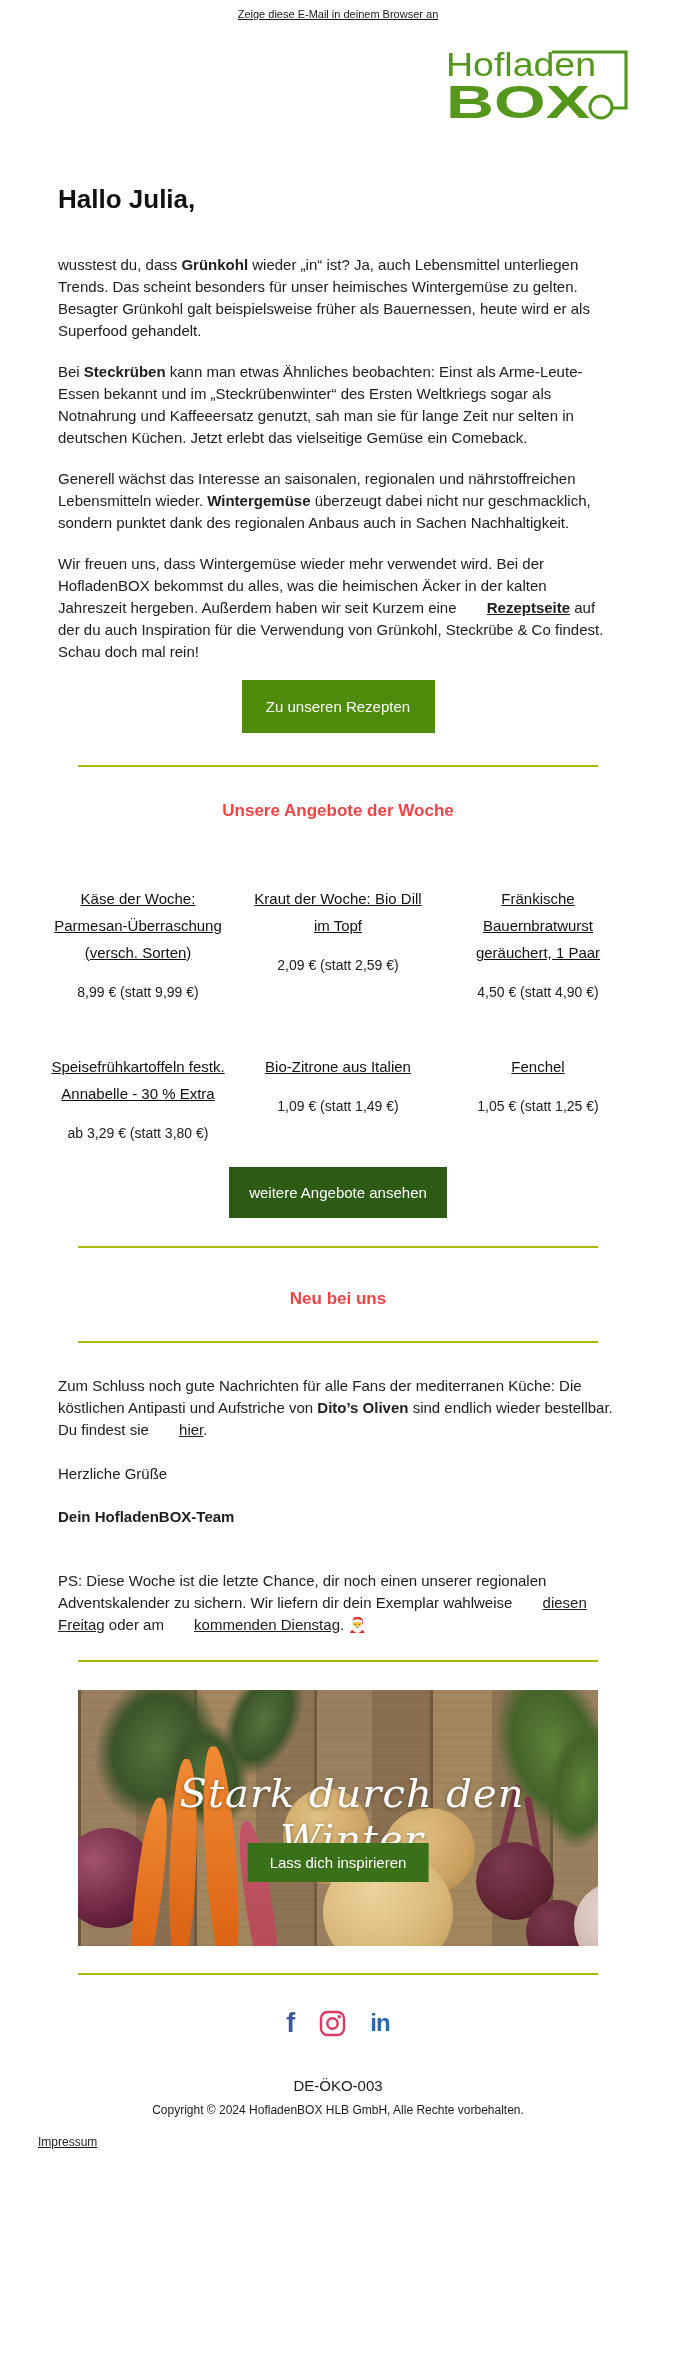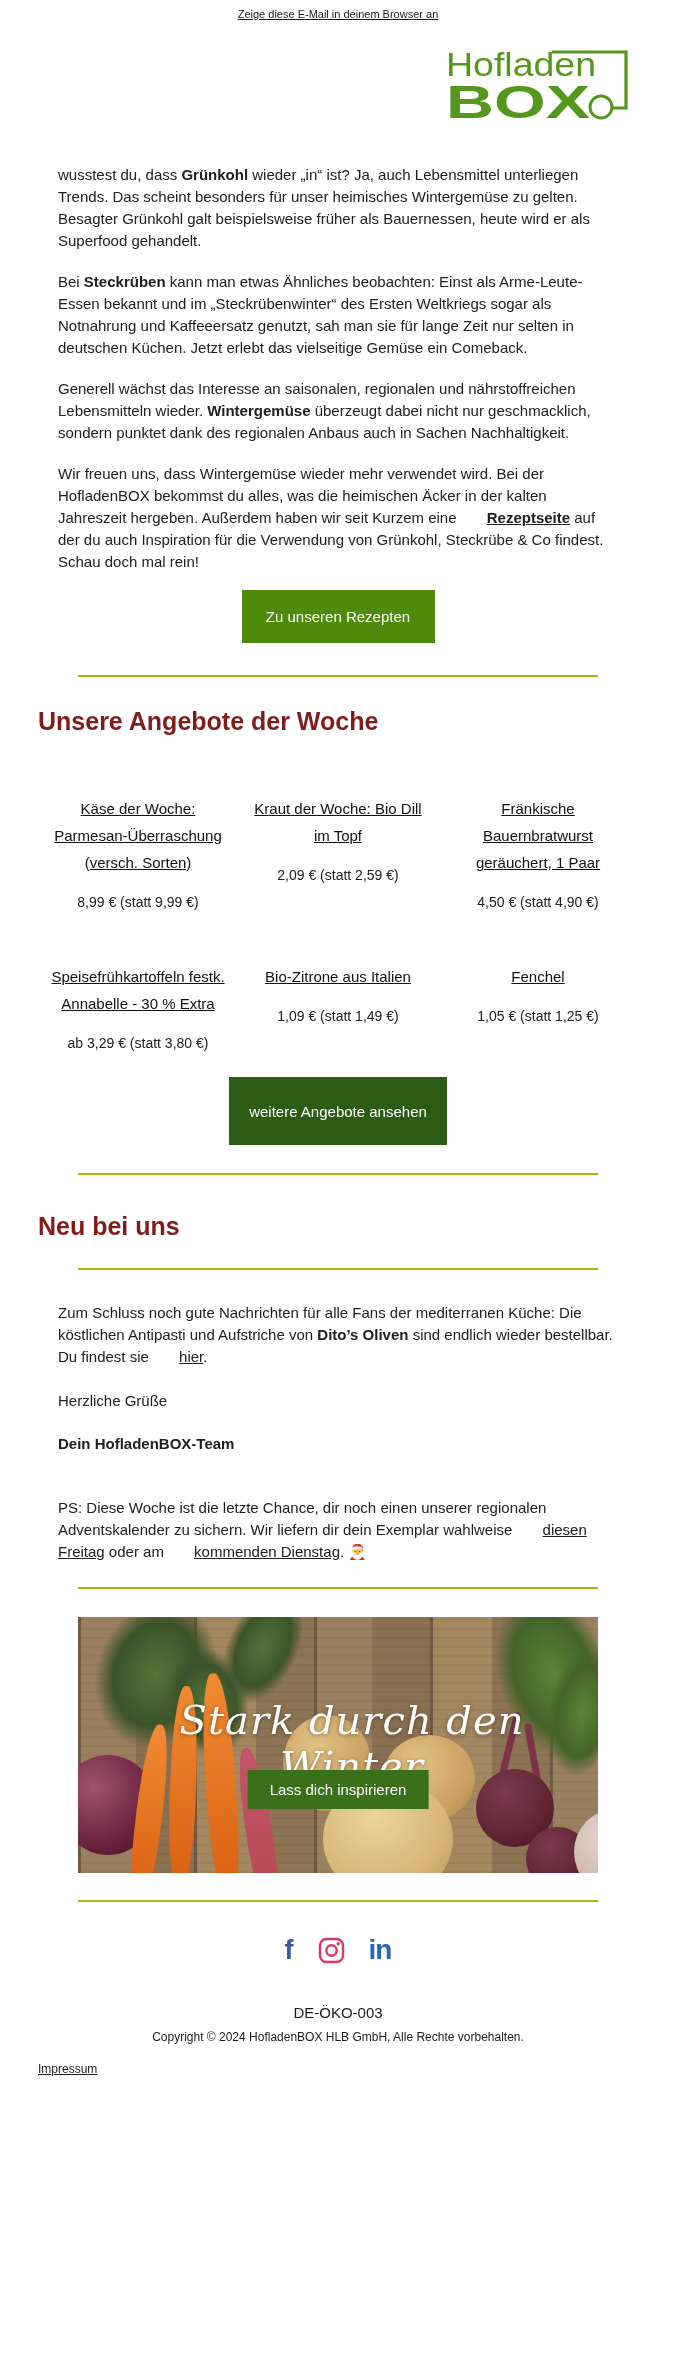--- a/index.html
+++ b/index.html
@@ -22,40 +22,40 @@
   
   .logo-wrap{margin-top:28px;text-align:right;}
   .logo-wrap svg{display:inline-block;}
 
   
   h1{
     font-size:26px;line-height:30px;font-weight:700;color:#111;
     margin:60px 0 0 0;padding:0 20px;
   }
   .section-title{
-    font-size:25px;line-height:28px;font-weight:700;color:#7f1d1d;
-    text-align:left;margin:30px 0 0 0;
+    font-size:17px;line-height:28px;font-weight:700;color:#ef4444;
+    text-align:center;margin:30px 0 0 0;
   }
 
   
   p.body-text{
     font-size:15px;line-height:22px;margin:19px 0 0 0;padding:0 20px;color:#202020;
   }
   p.first{margin-top:40px;}
   .b{font-weight:700;}
   .lnk{text-decoration:underline;cursor:pointer;margin-left:26px;}
 
   
   .btn-row{display:flex;justify-content:center;}
   .btn{
     color:#ffffff;font-size:15px;border:none;cursor:pointer;
     display:flex;align-items:center;justify-content:center;
   }
   .btn-primary{background:#4e8b0b;width:193px;height:53px;margin-top:17px;}
-  .btn-secondary{background:#2c5c14;width:218px;height:68px;margin-top:25px;}
+  .btn-secondary{background:#2c5c14;width:218px;height:51px;margin-top:25px;}
 
   
   .divider{
     width:520px;margin:0 auto;border:none;border-top:2px solid #a9b800;height:0;
   }
   .d1{margin-top:32px;}
   .d2{margin-top:28px;}
   .d3{margin-top:28px;}
   .d4{margin-top:24px;}
   .d5{margin-top:27px;}
@@ -133,21 +133,21 @@
     background:#3a7019;color:#fff;font-size:15px;line-height:15px;
     padding:12px 22px;z-index:3;white-space:nowrap;cursor:pointer;
   }
 
   
   .social-row{
     display:flex;justify-content:center;align-items:center;gap:24px;margin-top:34px;height:28px;
   }
   .social{cursor:pointer;display:flex;align-items:center;justify-content:center;}
   .fb-glyph{font-size:27px;font-weight:700;color:#3b5998;line-height:26px;}
-  .li-glyph{font-size:28px;font-weight:700;color:#2867b2;line-height:26px;letter-spacing:-1px;}
+  .li-glyph{font-size:24px;font-weight:700;color:#2867b2;line-height:26px;letter-spacing:-1px;}
   .eco{font-size:15px;text-align:center;margin-top:40px;color:#1c1c1c;}
   .copyright{font-size:12px;text-align:center;margin-top:9px;color:#1c1c1c;}
   .impressum{
     font-size:12px;text-align:left;margin-top:18px;color:#1c1c1c;
     text-decoration:underline;cursor:pointer;display:block;
   }
 </style>
 </head>
 <body>
 
@@ -158,20 +158,21 @@
 
     <div class="logo-wrap">
       <svg width="192" height="72" viewBox="0 0 192 72">
         <polyline points="106,4 180,4 180,60 167,60" fill="none" stroke="#55971c" stroke-width="3.2"></polyline>
         <text x="0" y="28" font-size="33" fill="#55971c" textLength="150" lengthAdjust="spacingAndGlyphs">Hofladen</text>
         <text x="0" y="70" font-size="47" font-weight="bold" fill="#55971c" textLength="144" lengthAdjust="spacingAndGlyphs">BOX</text>
         <circle cx="155" cy="59" r="11" fill="#ffffff" stroke="#55971c" stroke-width="3"></circle>
       </svg>
     </div>
 
+    <h1>Hallo Julia,</h1>
 
     <p class="body-text first"><span>wusstest du, dass </span><span class="b">Grünkohl</span><span> wieder „in“ ist? Ja, auch Lebensmittel unterliegen Trends. Das scheint besonders für unser heimisches Wintergemüse zu gelten. Besagter Grünkohl galt beispielsweise früher als Bauernessen, heute wird er als Superfood gehandelt.</span></p>
     <p class="body-text"><span>Bei </span><span class="b">Steckrüben</span><span> kann man etwas Ähnliches beobachten: Einst als Arme-Leute-Essen bekannt und im „Steckrübenwinter“ des Ersten Weltkriegs sogar als Notnahrung und Kaffeeersatz genutzt, sah man sie für lange Zeit nur selten in deutschen Küchen. Jetzt erlebt das vielseitige Gemüse ein Comeback.</span></p>
     <p class="body-text"><span>Generell wächst das Interesse an saisonalen, regionalen und nährstoffreichen Lebensmitteln wieder. </span><span class="b">Wintergemüse</span><span> überzeugt dabei nicht nur geschmacklich, sondern punktet dank des regionalen Anbaus auch in Sachen Nachhaltigkeit.</span></p>
     <p class="body-text"><span>Wir freuen uns, dass Wintergemüse wieder mehr verwendet wird. Bei der HofladenBOX bekommst du alles, was die heimischen Äcker in der kalten Jahreszeit hergeben. Außerdem haben wir seit Kurzem eine </span><span class="b lnk">Rezeptseite</span><span> auf der du auch Inspiration für die Verwendung von Grünkohl, Steckrübe &amp; Co findest. Schau doch mal rein!</span></p>
 
     <div class="btn-row">
       <div class="btn btn-primary">Zu unseren Rezepten</div>
     </div>
 

